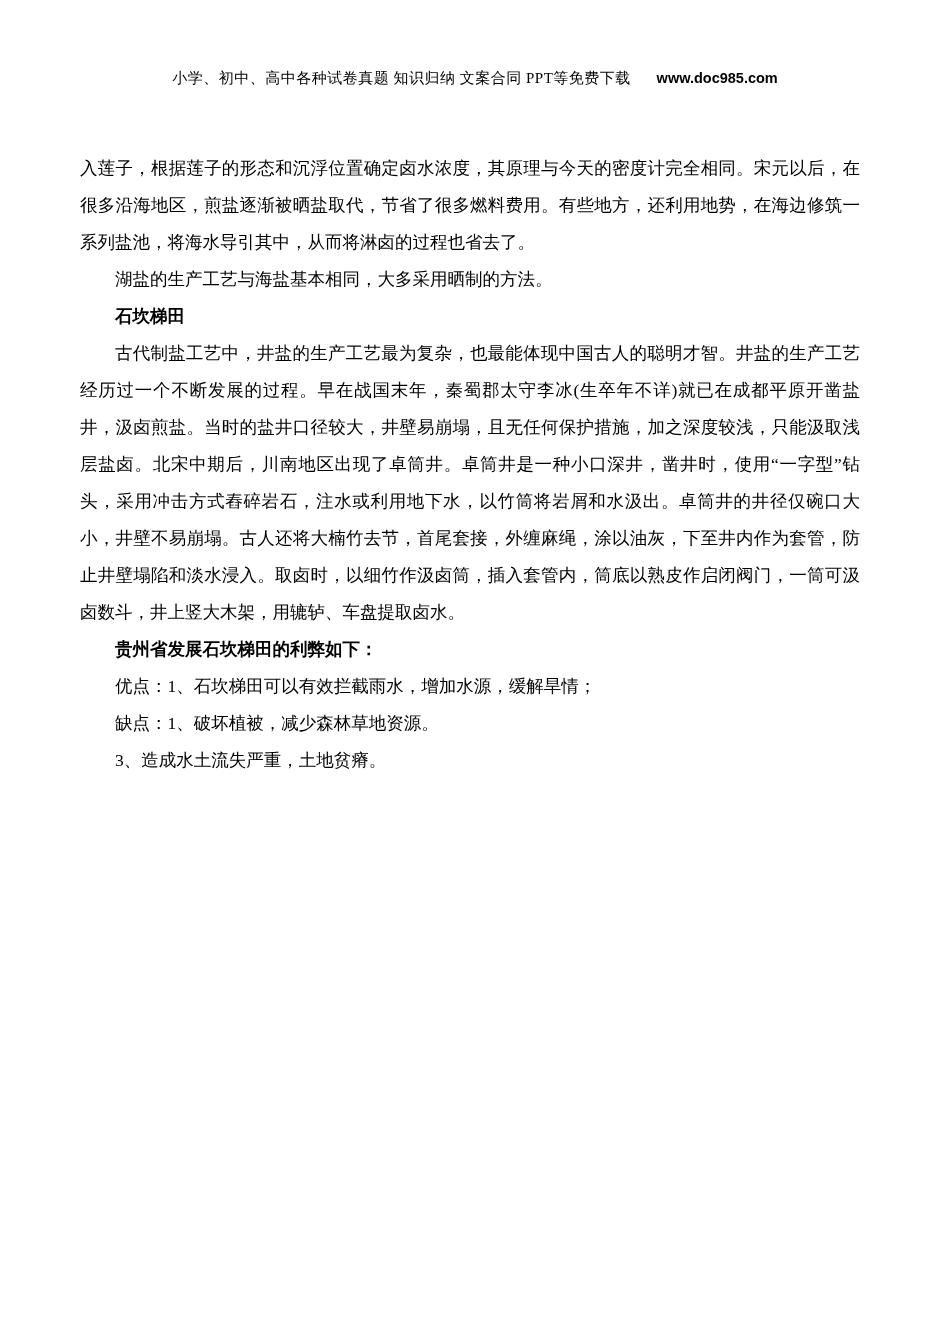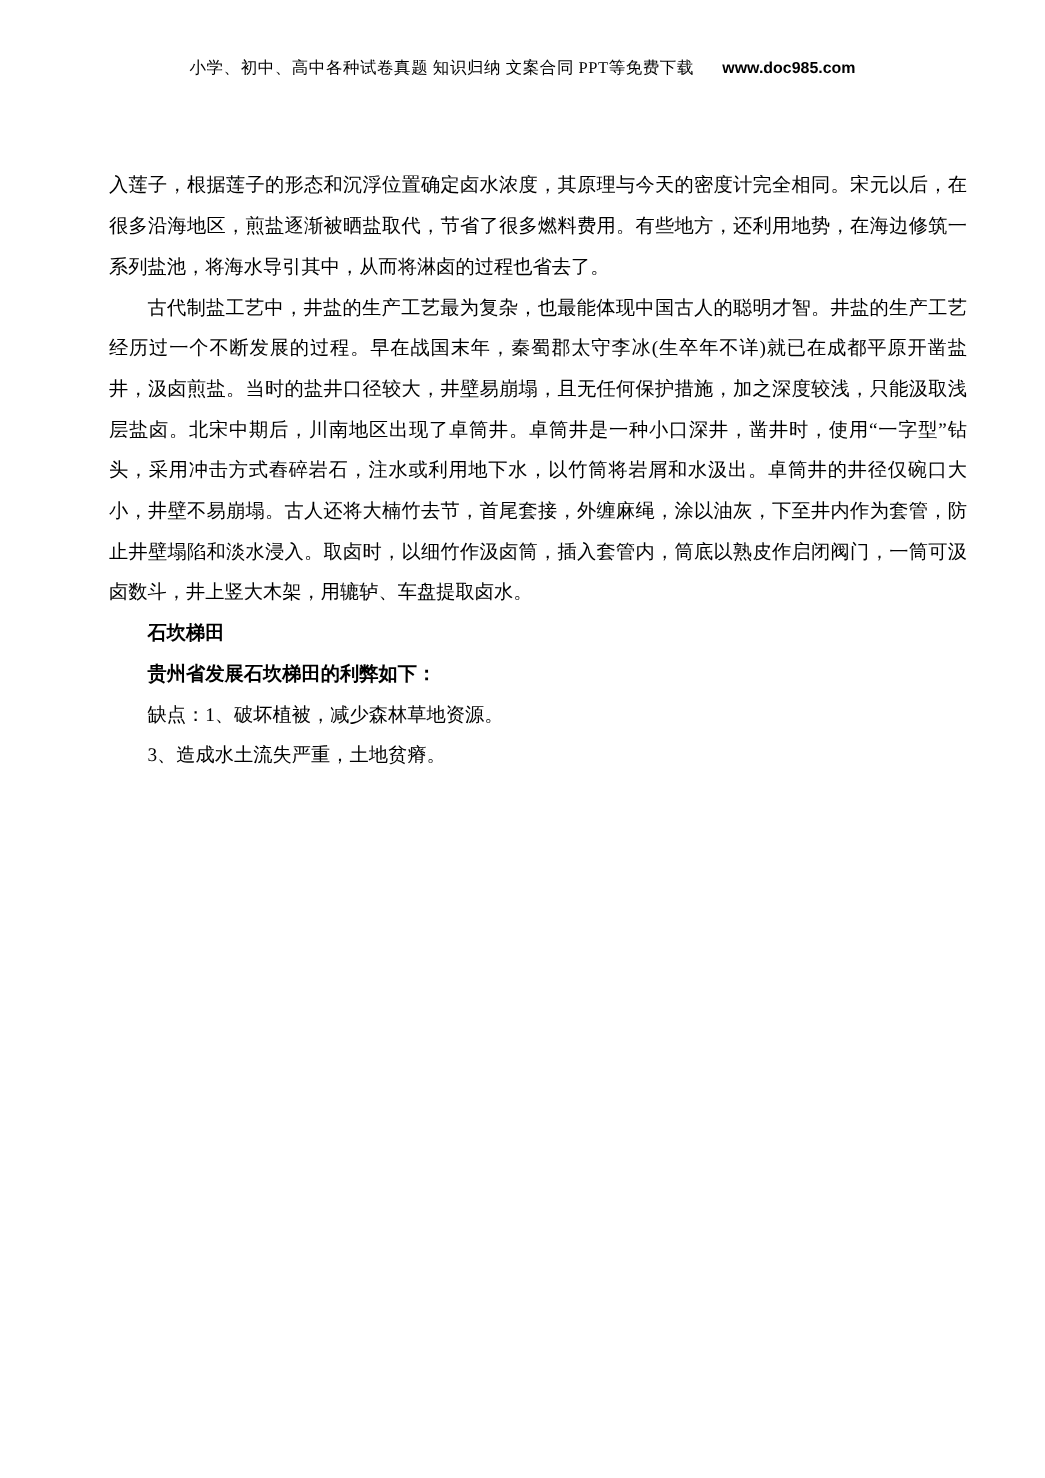--- a/index.html
+++ b/index.html
@@ -13,21 +13,21 @@
     overflow: hidden;
   }
   .page {
     width: 950px;
     height: 1344px;
     background: #ffffff;
     position: relative;
   }
   .doc-header {
     position: absolute;
-    top: 52px;
+    top: 68px;
     left: 0;
     width: 100%;
     text-align: center;
     font-size: 15px;
     line-height: 20px;
     color: #000000;
     white-space: nowrap;
   }
   .doc-header .promo {
     font-weight: 400;
@@ -37,21 +37,21 @@
     font-weight: 700;
     margin-left: 22px;
     color: #000000;
     text-decoration: none;
     font-family: "Liberation Sans", "DejaVu Sans", sans-serif;
     font-size: 14.5px;
   }
   .doc-body {
     position: absolute;
     top: 150px;
-    left: 99px;
+    left: 80px;
     width: 780px;
     font-size: 17.5px;
     line-height: 37px;
     text-align: justify;
     color: #000000;
   }
   .para {
     text-indent: 2em;
     margin: 0;
   }
@@ -69,29 +69,31 @@
 
   <header class="doc-header">
     <span class="promo">小学、初中、高中各种试卷真题 知识归纳 文案合同 PPT等免费下载</span>
     <a class="site-url">www.doc985.com</a>
   </header>
 
   <main class="doc-body">
 
     <p class="para flush">入莲子，根据莲子的形态和沉浮位置确定卤水浓度，其原理与今天的密度计完全相同。宋元以后，在很多沿海地区，煎盐逐渐被晒盐取代，节省了很多燃料费用。有些地方，还利用地势，在海边修筑一系列盐池，将海水导引其中，从而将淋卤的过程也省去了。</p>
 
+    <p class="para">湖盐的生产工艺与海盐基本相同，大多采用晒制的方法。</p>
 
 
+    <p class="para bold">石坎梯田</p>
+
     <p class="para">古代制盐工艺中，井盐的生产工艺最为复杂，也最能体现中国古人的聪明才智。井盐的生产工艺经历过一个不断发展的过程。早在战国末年，秦蜀郡太守李冰(生卒年不详)就已在成都平原开凿盐井，汲卤煎盐。当时的盐井口径较大，井壁易崩塌，且无任何保护措施，加之深度较浅，只能汲取浅层盐卤。北宋中期后，川南地区出现了卓筒井。卓筒井是一种小口深井，凿井时，使用“一字型”钻头，采用冲击方式舂碎岩石，注水或利用地下水，以竹筒将岩屑和水汲出。卓筒井的井径仅碗口大小，井壁不易崩塌。古人还将大楠竹去节，首尾套接，外缠麻绳，涂以油灰，下至井内作为套管，防止井壁塌陷和淡水浸入。取卤时，以细竹作汲卤筒，插入套管内，筒底以熟皮作启闭阀门，一筒可汲卤数斗，井上竖大木架，用辘轳、车盘提取卤水。</p>
-
-    <p class="para bold">石坎梯田</p>
 
 
     <p class="para bold">贵州省发展石坎梯田的利弊如下：</p>
 
+    <p class="para">优点：1、石坎梯田可以有效拦截雨水，增加水源，缓解旱情；</p>
 
 
     <p class="para">缺点：1、破坏植被，减少森林草地资源。</p>
 
     <p class="para">3、造成水土流失严重，土地贫瘠。</p>
 
 
   </main>
 
 </div>

